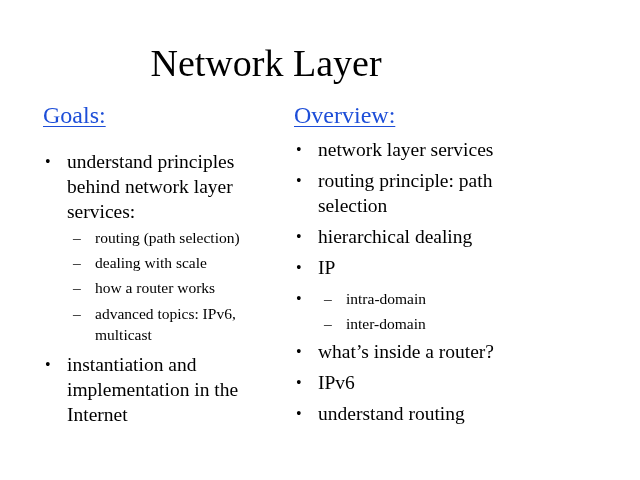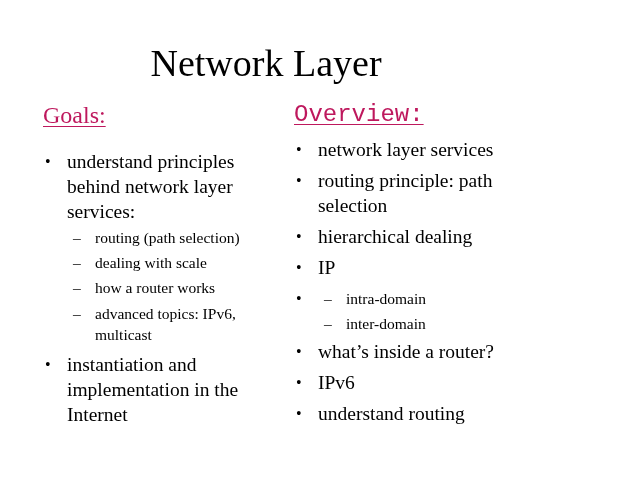--- a/index.html
+++ b/index.html
@@ -5,21 +5,21 @@
     html, body { margin: 0; padding: 0; }
     body {
       width: 640px; height: 480px; background: #ffffff; position: relative; overflow: hidden;
       font-family: "Liberation Serif", "DejaVu Serif", serif; color: #000;
     }
     .title {
       position: absolute; top: 40px; left: 0; width: 532px; text-align: center;
       font-size: 38px; line-height: 46px;
     }
     .heading {
-      position: absolute; font-size: 24px; line-height: 28px; color: #be185d;
+      position: absolute; font-size: 24px; line-height: 28px; color: #1d4ed8;
       text-decoration: underline; text-decoration-thickness: 1px; text-underline-offset: 3px;
     }
     .col { position: absolute; }
     .item { position: relative; font-size: 19.5px; line-height: 25px; }
     .item .bullet { position: absolute; left: 0; top: 0; font-size: 16px; }
     .item .text { display: block; }
     .sub { position: relative; font-size: 15.5px; line-height: 25px; }
     .sub .dash { position: absolute; left: 0; top: 0; }
     .sub .text { display: block; }
   </style>
@@ -53,21 +53,21 @@
         <span class="dash">–</span>
         <span class="text" style="width:165px;">advanced topics: IPv6, multicast</span>
       </div>
     </div>
     <div class="item" style="padding-left:22px; margin-top:7px;">
       <span class="bullet">•</span>
       <span class="text" style="width:200px;">instantiation and implementation in the Internet</span>
     </div>
   </div>
 
-  <div class="heading" style="left:294px; top:101px;font-family:Liberation Mono, monospace;">Overview:</div>
+  <div class="heading" style="left:294px; top:101px;">Overview:</div>
 
   <div class="col" style="left:296px; top:137px; width:260px;">
     <div class="item" style="padding-left:22px; margin-bottom:6px;">
       <span class="bullet">•</span>
       <span class="text">network layer services</span>
     </div>
     <div class="item" style="padding-left:22px; margin-bottom:6px;">
       <span class="bullet">•</span>
       <span class="text" style="width:200px;">routing principle: path selection</span>
     </div>

